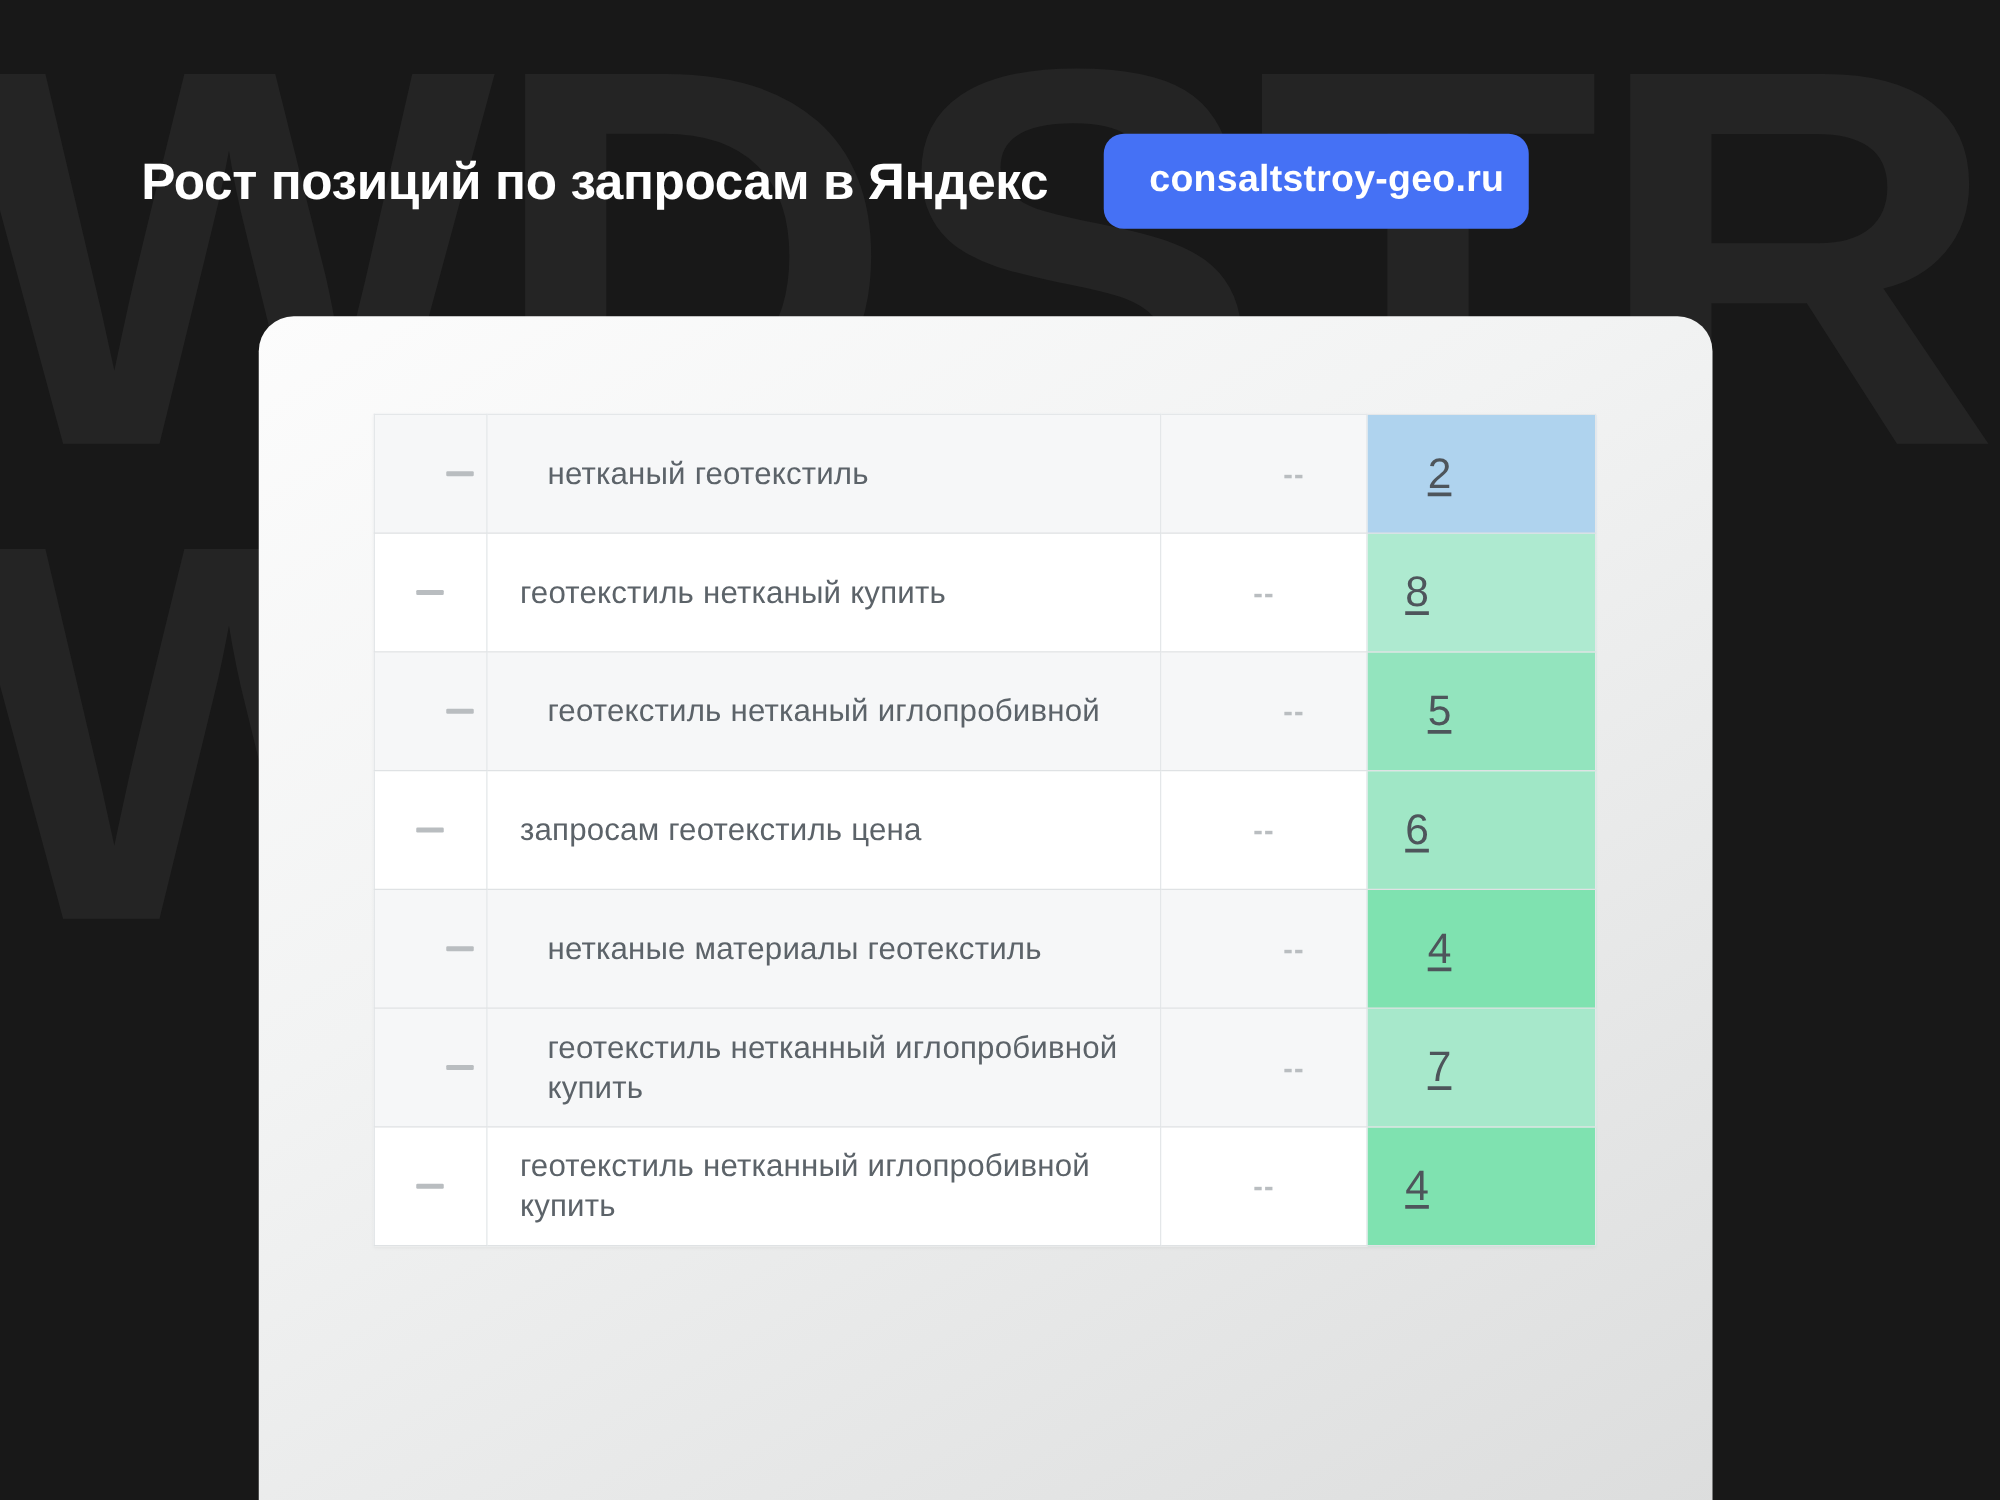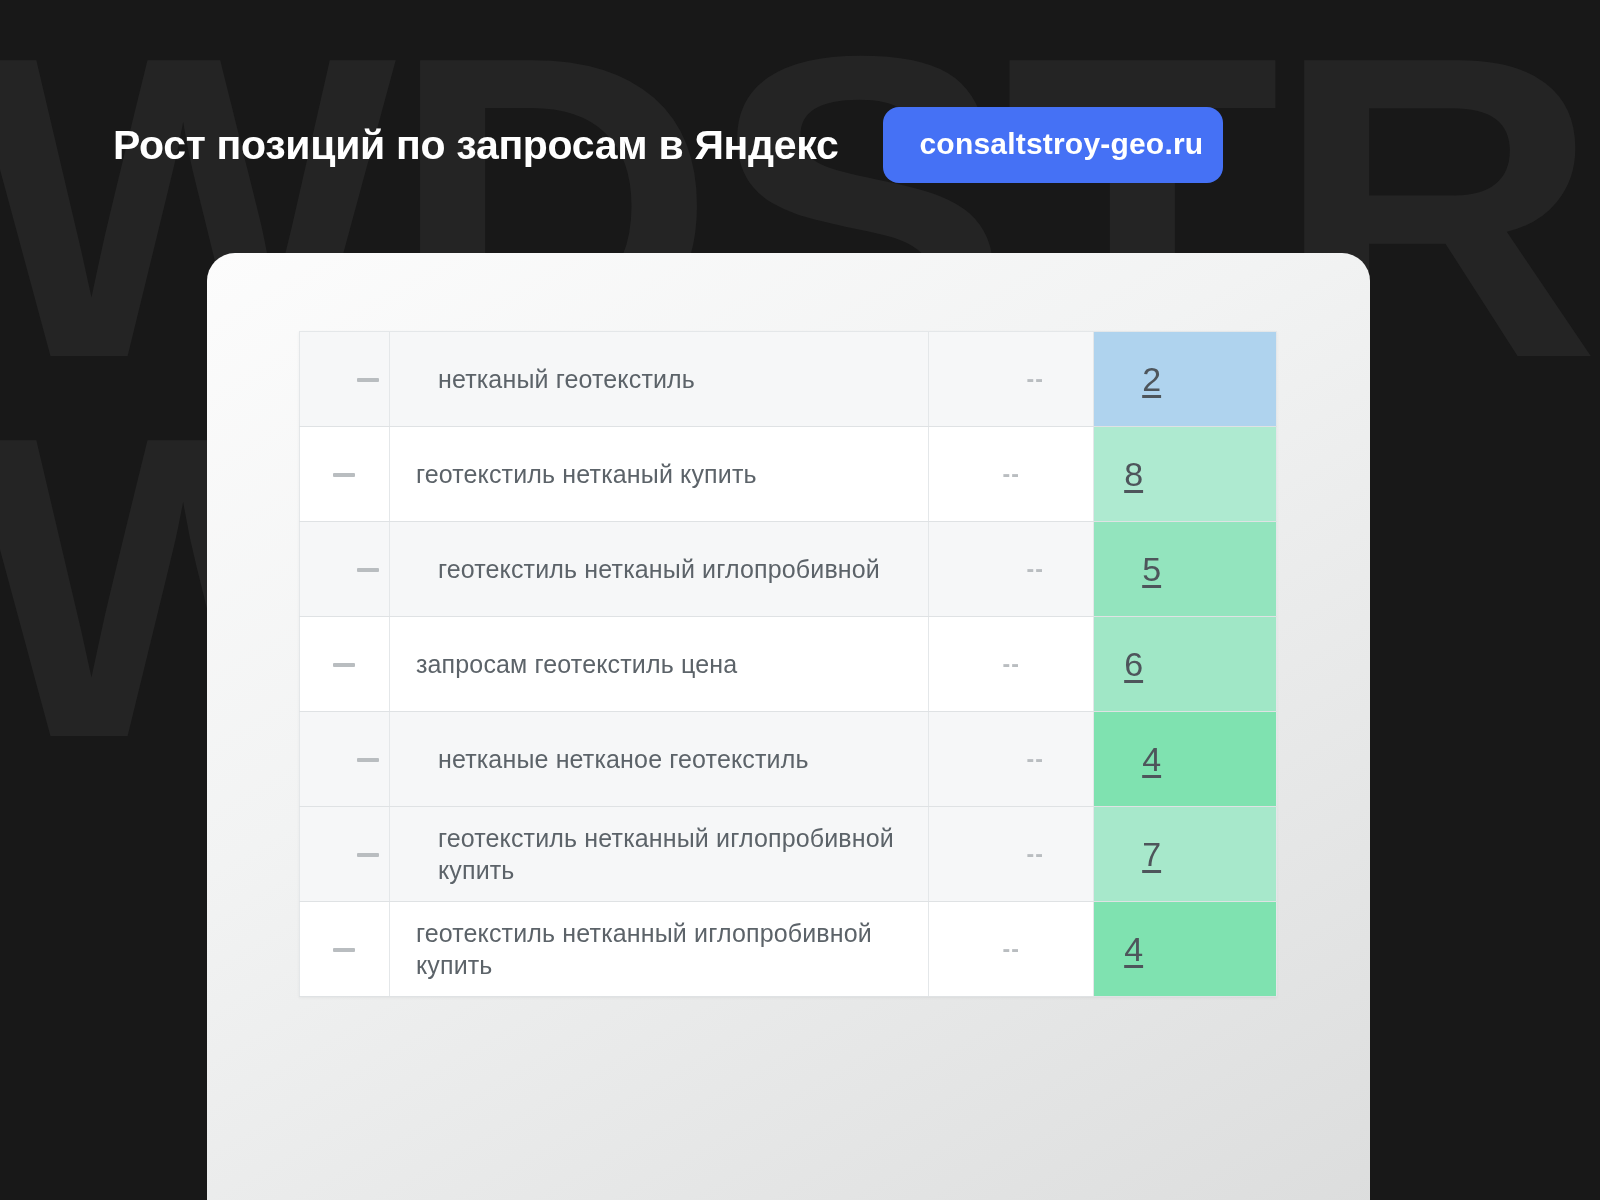--- a/index.html
+++ b/index.html
@@ -177,21 +177,21 @@
           <td class="c-dash"><span class="dash-glyph"></span></td>
           <td class="c-query">
             <div class="query-text">запросам геотекстиль цена</div>
           </td>
           <td class="c-mid"><span class="mid-glyph">--</span></td>
           <td class="c-pos" style="background: rgb(160, 231, 198);"><span class="pos-value">6</span></td>
         </tr>
         <tr class="alt">
           <td class="c-dash"><span class="dash-glyph"></span></td>
           <td class="c-query">
-            <div class="query-text">нетканые нетканое геотекстиль</div>
+            <div class="query-text">нетканые материалы геотекстиль</div>
           </td>
           <td class="c-mid"><span class="mid-glyph">--</span></td>
           <td class="c-pos" style="background: rgb(127, 226, 176);"><span class="pos-value">4</span></td>
         </tr>
         <tr class="alt two-line">
           <td class="c-dash"><span class="dash-glyph"></span></td>
           <td class="c-query">
             <div class="query-text">геотекстиль нетканный иглопробивной купить</div>
           </td>
           <td class="c-mid"><span class="mid-glyph">--</span></td>

